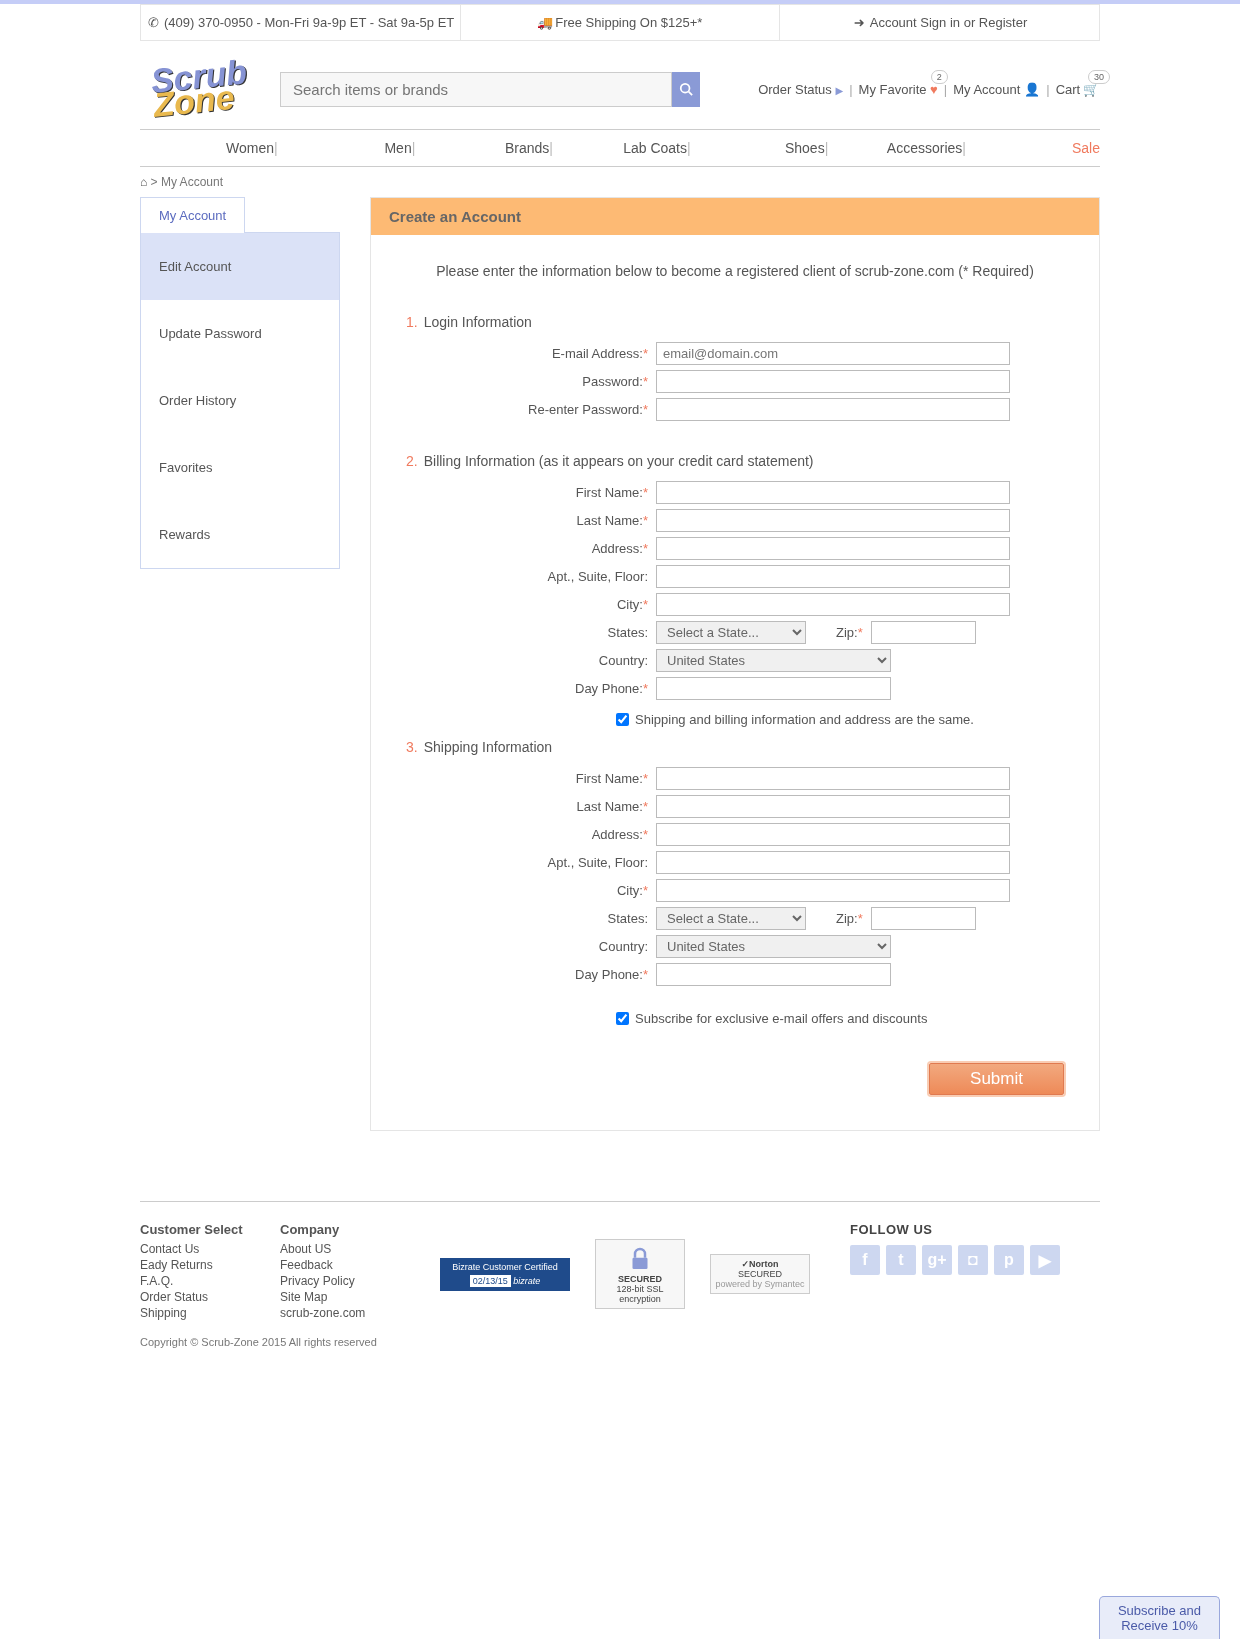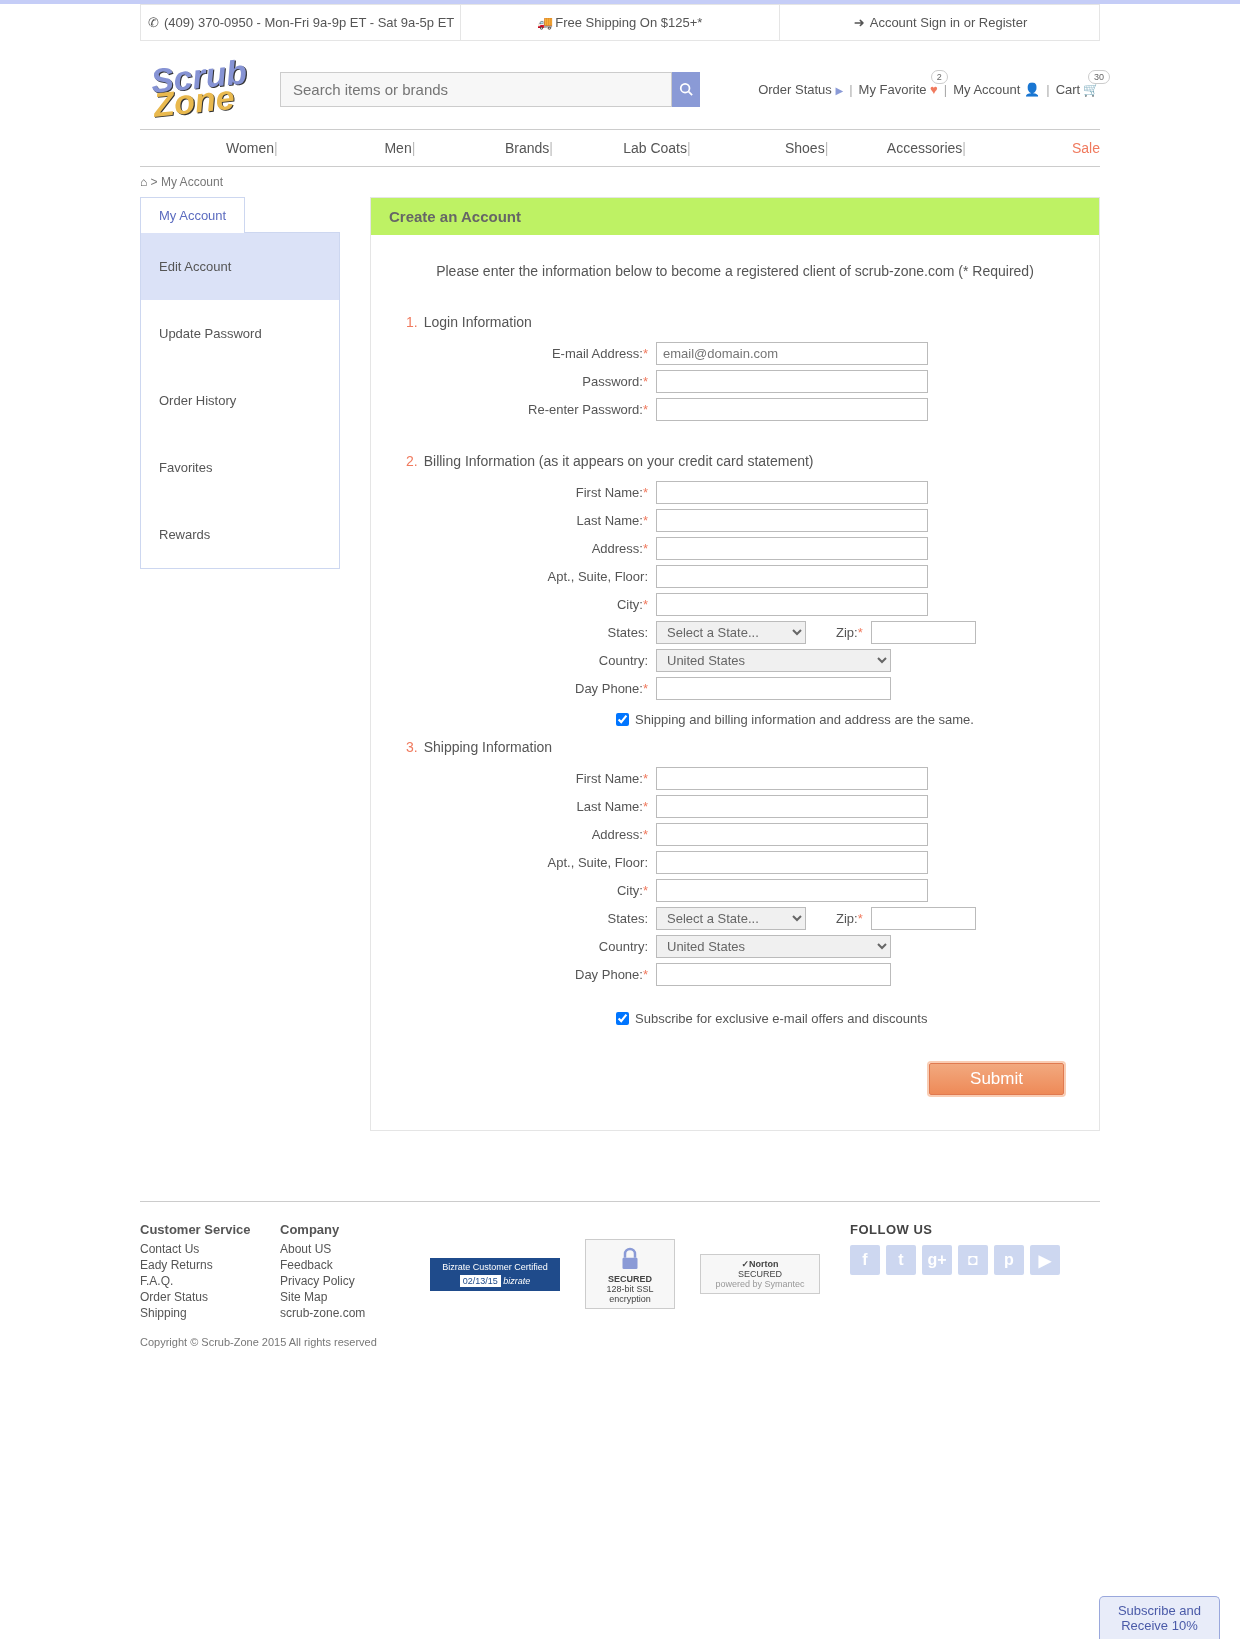--- a/index.html
+++ b/index.html
@@ -30,30 +30,30 @@
 .nav .sale{color:#f07a5e}
 .crumb{font-size:12px;color:#777;padding:8px 0}
 .crumb .home{color:#555}
 .cols{display:flex;gap:30px;align-items:flex-start}
 .side{width:200px}
 .tabhead{border:1px solid #cdd7f0;border-bottom:none;display:inline-block;padding:10px 18px;font-size:13px;color:#5b6bbf;background:#fff}
 .sidebox{border:1px solid #cdd7f0;margin-top:-1px}
 .sidebox .item{padding:26px 18px;font-size:13px;color:#555;cursor:pointer}
 .sidebox .item.active{background:#dbe2f7}
 .main{flex:1;border:1px solid #e5e5e5}
-.main-head{background:#bef264;padding:10px 18px;font-weight:bold;color:#666;font-size:15px}
+.main-head{background:#fdba74;padding:10px 18px;font-weight:bold;color:#666;font-size:15px}
 .main-body{padding:20px 35px 35px;font-size:14px;color:#555}
 .intro{text-align:center;margin:8px 0 35px}
 .section-title{margin:10px 0 12px}
 .section-title .num{color:#f07a5e;margin-right:6px}
 .frow{display:flex;align-items:center;margin:5px 0}
 .flabel{width:250px;text-align:right;padding-right:8px;font-size:13px}
 .req{color:#f07a5e}
 .frow input[type=text],.frow input[type=password],.frow select{border:1px solid #bbb;background:#fff;height:23px;padding:2px 6px;font-size:13px;color:#666}
-.frow input.full{width:272px}
+.frow input.full{width:354px}
 .frow input.mid{width:235px}
 .frow select.mid{width:235px;background:#f0f0f0}
 .frow select.state{width:150px;background:#f0f0f0}
 .frow .zip-lbl{margin:0 8px 0 30px;font-size:13px}
 .frow input.zip{width:105px}
 .checkwrap{margin:12px 0 12px 210px;font-size:13px;display:flex;align-items:center;gap:6px}
 .submit{float:right;margin-top:25px;background:linear-gradient(#f2a97f,#ee8a58);border:1px solid #e07a50;color:#fff;font-size:17px;padding:5px 40px;cursor:pointer;border-radius:2px;box-shadow:0 0 0 2px #f9cdb4}
 .clr{clear:both}
 .footer{margin-top:70px;border-top:1px solid #ccc;padding-top:20px;display:flex;gap:20px;font-size:12px;color:#555}
 .footer h4{font-size:13px;margin-bottom:4px}
@@ -246,21 +246,21 @@
           </div>
 
       <button class="submit">Submit</button>
       <div class="clr"></div>
     </div>
   </div>
 </div>
 
 <div class="footer">
   <div class="col1">
-    <h4>Customer Service</h4>
+    <h4>Customer Select</h4>
     <ul>
       <li>Contact Us</li>
       <li>Eady Returns</li>
       <li>F.A.Q.</li>
       <li>Order Status</li>
       <li>Shipping</li>
     </ul>
   </div>
   <div class="col2">
     <h4>Company</h4>
@@ -271,21 +271,21 @@
       <li>Site Map</li>
       <li>scrub-zone.com</li>
     </ul>
   </div>
   <div class="seals">
     <div class="seal biz"><div>Bizrate Customer Certified</div><span class="date">02/13/15</span> <i>bizrate</i></div>
     <div class="seal"><svg width="30" height="30" viewBox="0 0 24 24" style="margin:0 auto">
             <rect x="6" y="11" width="12" height="9" rx="1" fill="#8a9ad6"></rect>
             <path d="M8 11V8a4 4 0 018 0v3" stroke="#8a9ad6" stroke-width="2" fill="none"></path>
           </svg><b>SECURED</b><div>128-bit SSL encryption</div></div>
-    <div class="seal" style="width:120px"><b>✓<span>Norton</span></b><div>SECURED</div><div style="color:#999">powered by Symantec</div></div>
+    <div class="seal" style="width:100px"><b>✓<span>Norton</span></b><div>SECURED</div><div style="color:#999">powered by Symantec</div></div>
   </div>
   <div class="follow">
     <h4>FOLLOW US</h4>
     <div class="social">
       <span>f</span>
       <span>t</span>
       <span>g+</span>
       <span>◘</span>
       <span>p</span>
       <span>▶</span>

